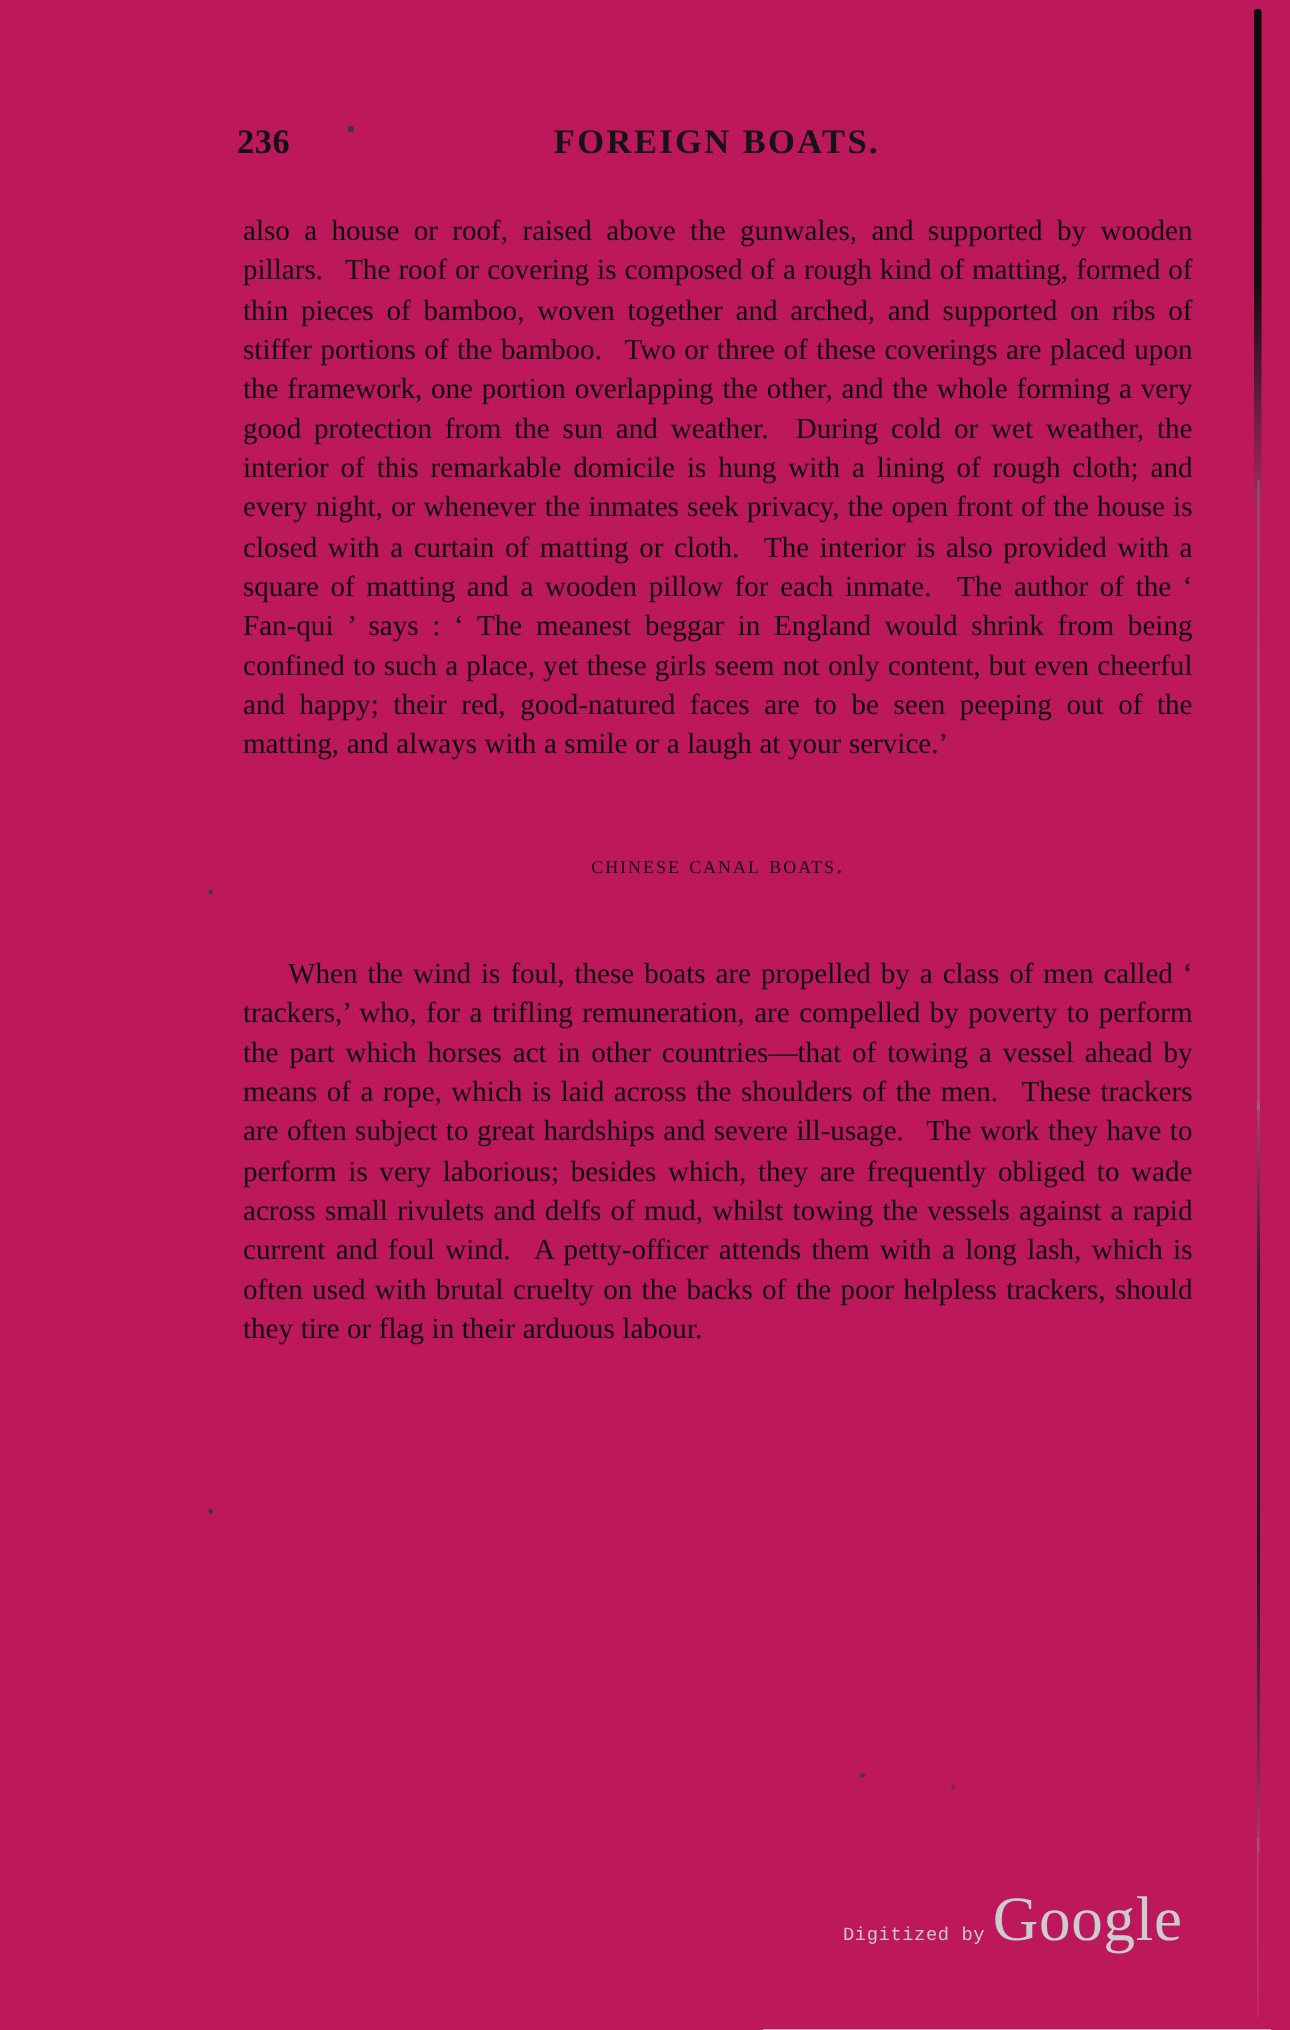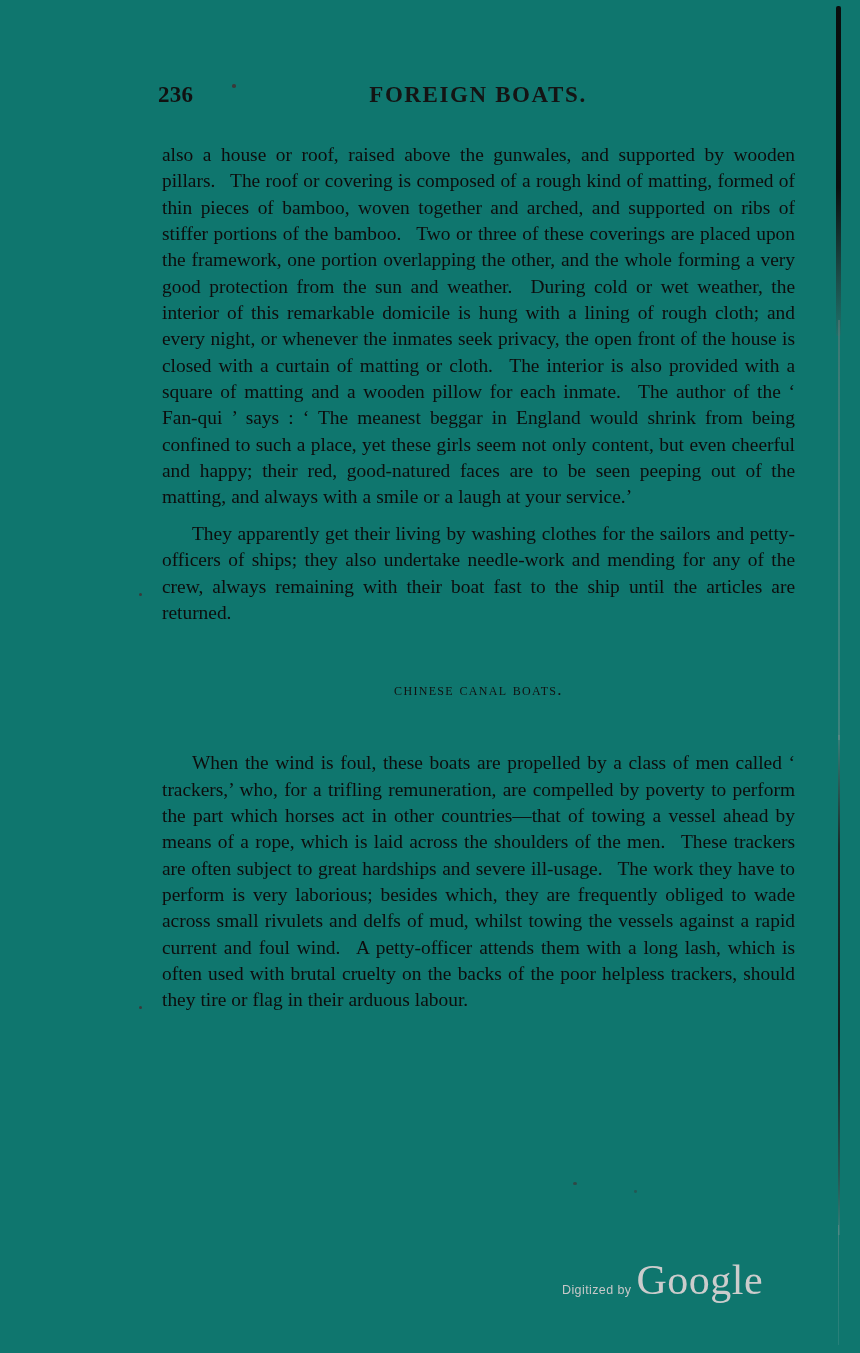--- a/index.html
+++ b/index.html
@@ -8,21 +8,21 @@
     padding: 0;
     background: #ffffff;
   }
   body {
     font-family: "Liberation Serif", "DejaVu Serif", serif;
   }
   #page {
     position: relative;
     width: 860px;
     height: 1353px;
-    background: #0f766e;
+    background: #be185d;
     overflow: hidden;
   }
 
   
   .head-row {
     position: absolute;
     left: 158px;
     top: 80px;
     width: 640px;
     height: 30px;
@@ -90,21 +90,21 @@
   
   .watermark {
     position: absolute;
     left: 562px;
     top: 1256px;
     width: 230px;
     height: 42px;
     white-space: nowrap;
   }
   .wm-digitized {
-    font-family: Liberation Sans, sans-serif;
+    font-family: Liberation Mono, monospace;
     font-size: 12.5px;
     color: #c8c8c8;
     letter-spacing: 0.4px;
     vertical-align: baseline;
   }
   .wm-google {
     font-family: "Liberation Serif", "DejaVu Serif", serif;
     font-size: 42px;
     color: #cccccc;
     letter-spacing: 0.5px;
@@ -185,21 +185,20 @@
     <div class="folio">236</div>
     <div class="running-head">FOREIGN BOATS.</div>
   </div>
 
   <div class="textblock">
 
     <p class="para">also a house or roof, raised above the gunwales, and supported by wooden pillars.  The roof or covering is composed of a rough kind of matting, formed of thin pieces of bamboo, woven together and arched, and supported on ribs of stiffer portions of the bamboo.  Two or three of these coverings are placed upon the framework, one portion overlapping the other, and the whole forming a very good protection from the sun and weather.  During cold or wet weather, the interior of this remarkable domicile is hung with a lining of rough cloth; and every night, or whenever the inmates seek privacy, the open front of the house is closed with a curtain of matting or cloth.  The interior is also provided with a square of matting and a wooden pillow for each inmate.  The author of the ‘ Fan-qui ’ says : ‘ The meanest beggar in England would shrink from being confined to such a place, yet these girls seem not only content, but even cheerful and happy; their red, good-natured faces are to be seen peeping out of the matting, and always with a smile or a laugh at your service.’</p>
 
     <div class="spacer-para"></div>
 
-    <p class="para indent">They apparently get their living by washing clothes for the sailors and petty-officers of ships; they also undertake needle-work and mending for any of the crew, always remaining with their boat fast to the ship until the articles are returned.</p>
 
     <div class="spacer-before-heading"></div>
 
     <h2 class="section-heading">Chinese Canal Boats.</h2>
 
     <div class="spacer-after-heading"></div>
 
     <p class="para indent">When the wind is foul, these boats are propelled by a class of men called ‘ trackers,’ who, for a trifling remuneration, are compelled by poverty to perform the part which horses act in other countries—that of towing a vessel ahead by means of a rope, which is laid across the shoulders of the men.  These trackers are often subject to great hardships and severe ill-usage.  The work they have to perform is very laborious; besides which, they are frequently obliged to wade across small rivulets and delfs of mud, whilst towing the vessels against a rapid current and foul wind.  A petty-officer attends them with a long lash, which is often used with brutal cruelty on the backs of the poor helpless trackers, should they tire or flag in their arduous labour.</p>
 
   </div>

